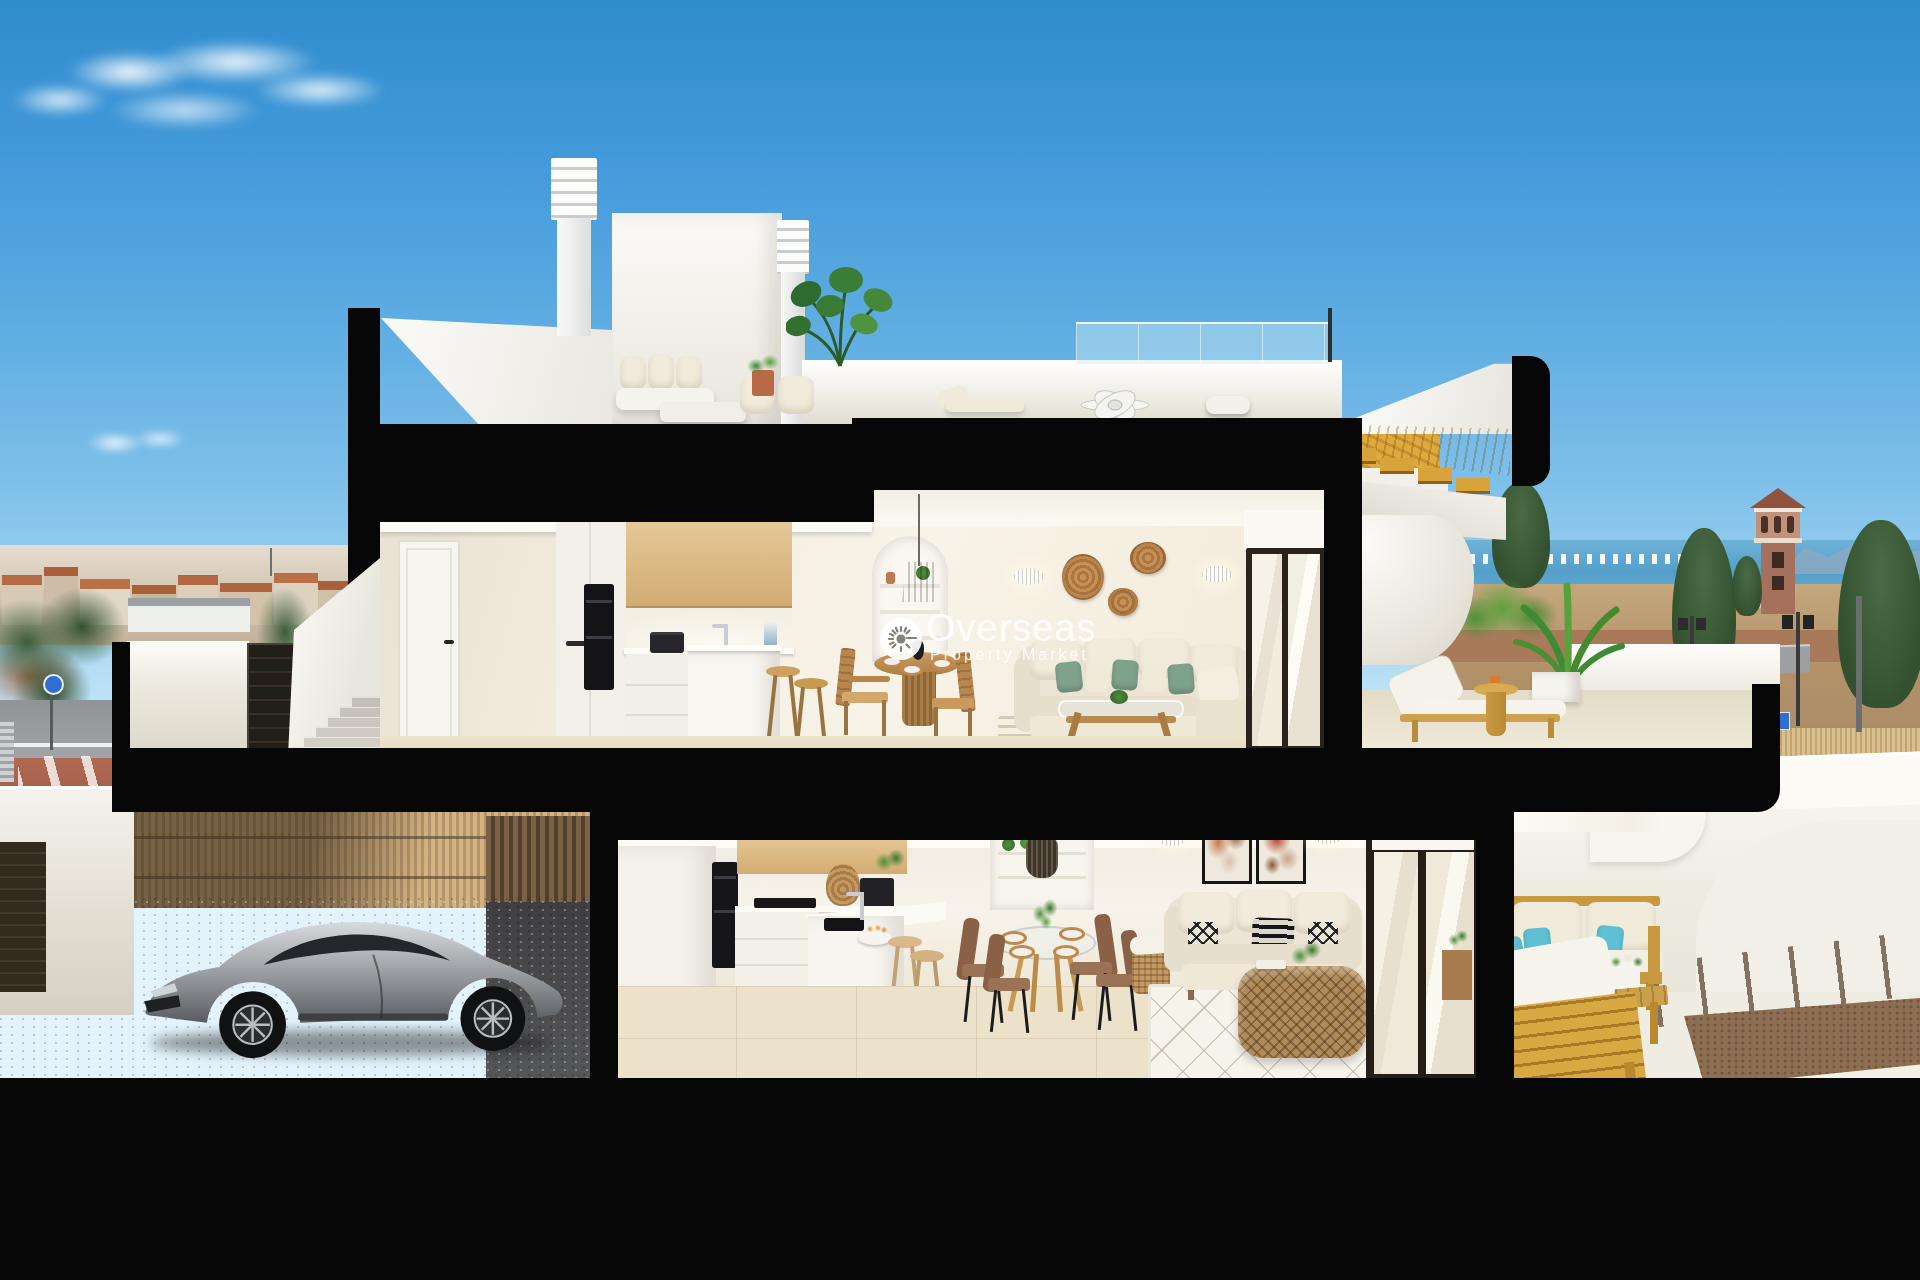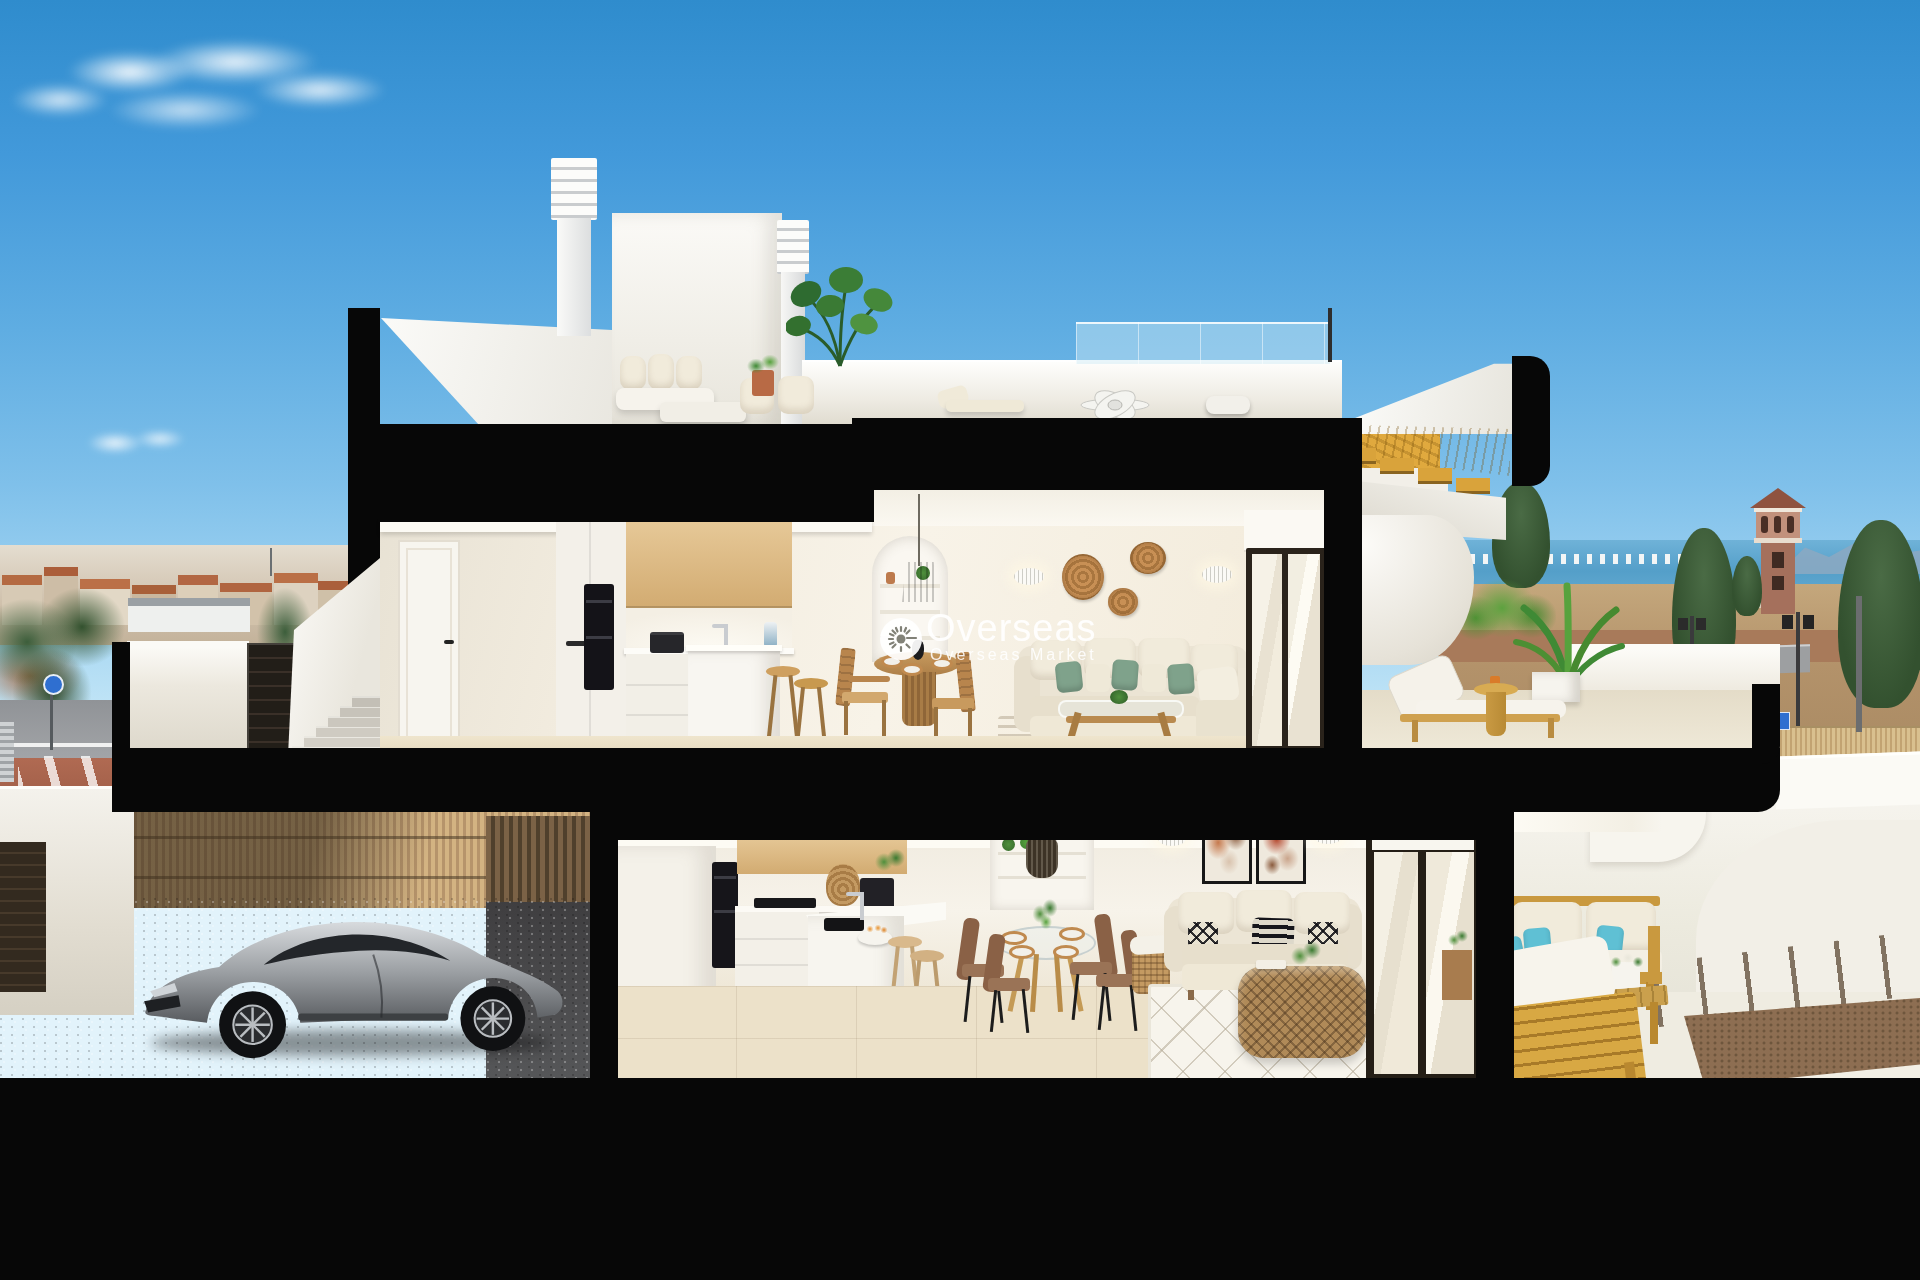--- a/index.html
+++ b/index.html
@@ -632,16 +632,16 @@
             <line x1="15.5" y1="26.5" x2="12.5" y2="29.5"></line>
           <line x1="16" y1="10" x2="17.5" y2="13.5"></line>
             <line x1="26" y1="10" x2="24.5" y2="13.5"></line>
           <line x1="10" y1="16" x2="13.5" y2="17.5"></line>
             <line x1="10" y1="26" x2="13.5" y2="24.5"></line>
         </g>
         <circle cx="21" cy="21" r="4.5" fill="#6c6c60" opacity=".85"></circle>
       </svg>
     </div>
     <div class="ab wm-title" style="left:52px;top:8px;font-size:38px;line-height:40px;">Overseas</div>
-    <div class="ab wm-sub" style="left:56px;top:46px;font-size:16px;line-height:18px;">Overseas Market</div>
+    <div class="ab wm-sub" style="left:56px;top:46px;font-size:16px;line-height:18px;">Property Market</div>
   </div>
 
 </div>
 
 </body></html>

